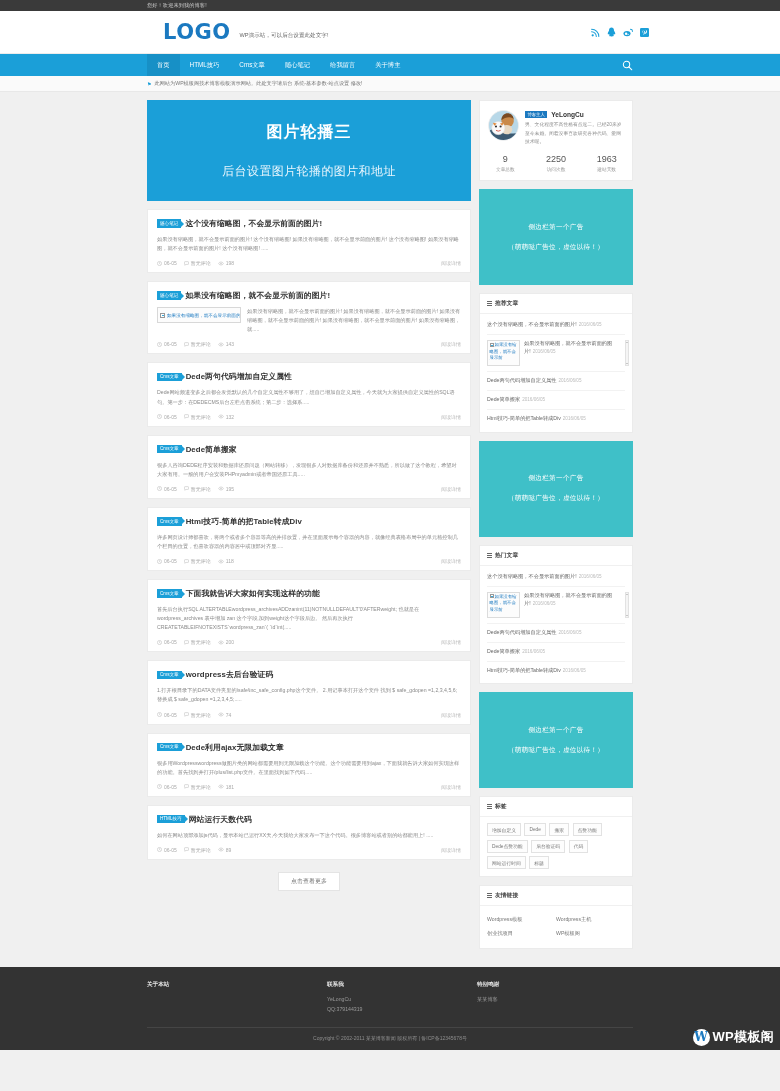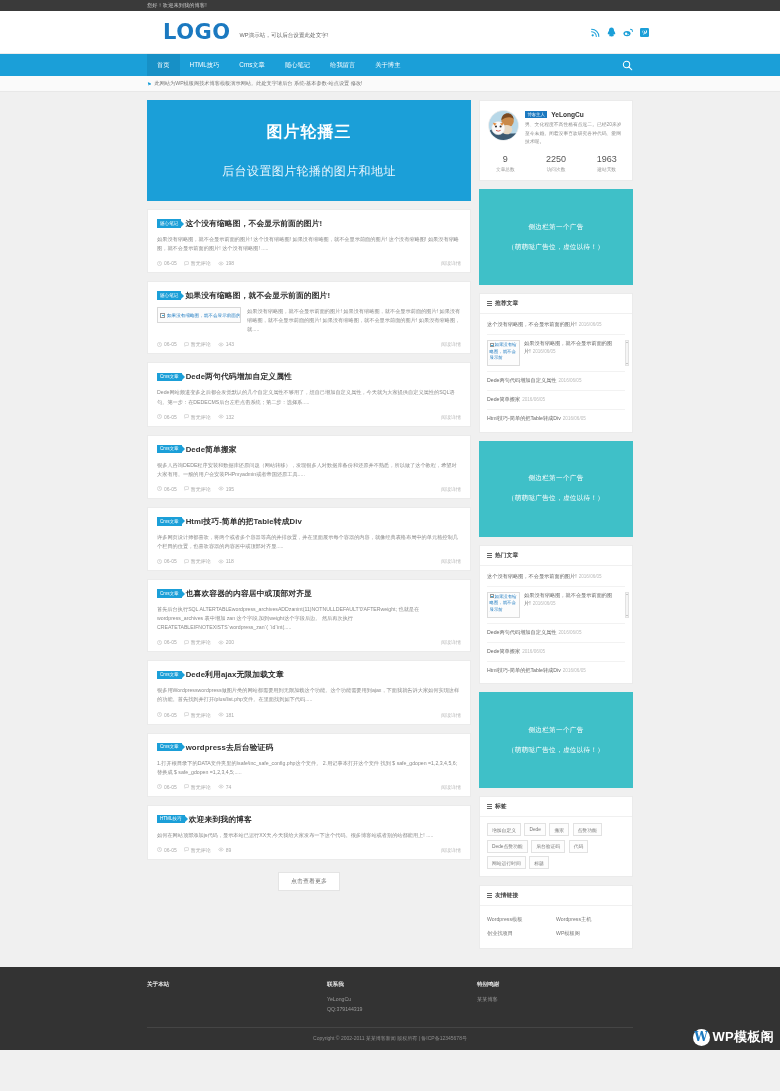--- a/index.html
+++ b/index.html
@@ -552,21 +552,21 @@
             </svg>
           <span>118</span>
         </span>
         <span class="readmore">阅读详情</span>
       </div>
     </div>
 
     <div class="card">
       <div class="card-head">
         <span class="cat">Cms文章</span>
-        <span class="card-title">也喜欢容器的内容居中或顶部对齐显</span>
+        <span class="card-title">下面我就告诉大家如何实现这样的功能</span>
       </div>
       <div class="card-body">
         <div class="excerpt">首先后台执行SQL ALTERTABLEwordpress_archivesADDzanint(11)NOTNULLDEFAULT'0'AFTERweight; 也就是在 wordpress_archives 表中增加 zan 这个字段,加到weight这个字段后边。 然后再次执行 CREATETABLEIFNOTEXISTS`wordpress_zan`( `id`int(.....</div>
       </div>
       <div class="card-meta">
         <span class="meta-i">
           <svg width="5" height="5" viewBox="0 0 12 12" fill="none" stroke="#b5b5b5" stroke-width="1.2">
               <circle cx="6" cy="6" r="5"></circle>
               <path d="M6 3v3.2l2 1.2"></path>
             </svg>
@@ -577,20 +577,53 @@
               <path d="M1 3.2a1.6 1.6 0 011.6-1.6h6.8A1.6 1.6 0 0111 3.2v3.4a1.6 1.6 0 01-1.6 1.6H4.4L2 10.4V8.2a1.6 1.6 0 01-1-1.6z"></path>
             </svg>
           <span>暂无评论</span>
         </span>
         <span class="meta-i">
           <svg width="6" height="5" viewBox="0 0 14 10" fill="none" stroke="#b5b5b5" stroke-width="1.1">
               <path d="M1 5s2.2-3.6 6-3.6S13 5 13 5s-2.2 3.6-6 3.6S1 5 1 5z"></path>
               <circle cx="7" cy="5" r="1.6"></circle>
             </svg>
           <span>200</span>
+        </span>
+        <span class="readmore">阅读详情</span>
+      </div>
+    </div>
+
+    <div class="card">
+      <div class="card-head">
+        <span class="cat">Cms文章</span>
+        <span class="card-title">wordpress去后台验证码</span>
+      </div>
+      <div class="card-body">
+        <div class="excerpt">1.打开根目录下的DATA文件夹里的\safe\inc_safe_config.php这个文件。 2.用记事本打开这个文件 找到 $ safe_gdopen =1,2,3,4,5,6; 替换成 $ safe_gdopen =1,2,3,4,5;.....</div>
+      </div>
+      <div class="card-meta">
+        <span class="meta-i">
+          <svg width="5" height="5" viewBox="0 0 12 12" fill="none" stroke="#b5b5b5" stroke-width="1.2">
+              <circle cx="6" cy="6" r="5"></circle>
+              <path d="M6 3v3.2l2 1.2"></path>
+            </svg>
+          <span>06-05</span>
+        </span>
+        <span class="meta-i">
+          <svg width="5" height="5" viewBox="0 0 12 12" fill="none" stroke="#b5b5b5" stroke-width="1.2">
+              <path d="M1 3.2a1.6 1.6 0 011.6-1.6h6.8A1.6 1.6 0 0111 3.2v3.4a1.6 1.6 0 01-1.6 1.6H4.4L2 10.4V8.2a1.6 1.6 0 01-1-1.6z"></path>
+            </svg>
+          <span>暂无评论</span>
+        </span>
+        <span class="meta-i">
+          <svg width="6" height="5" viewBox="0 0 14 10" fill="none" stroke="#b5b5b5" stroke-width="1.1">
+              <path d="M1 5s2.2-3.6 6-3.6S13 5 13 5s-2.2 3.6-6 3.6S1 5 1 5z"></path>
+              <circle cx="7" cy="5" r="1.6"></circle>
+            </svg>
+          <span>74</span>
         </span>
         <span class="readmore">阅读详情</span>
       </div>
     </div>
 
     <div class="card">
       <div class="card-head">
         <span class="cat">Cms文章</span>
         <span class="card-title">Dede利用ajax无限加载文章</span>
       </div>
@@ -617,55 +650,22 @@
               <circle cx="7" cy="5" r="1.6"></circle>
             </svg>
           <span>181</span>
         </span>
         <span class="readmore">阅读详情</span>
       </div>
     </div>
 
     <div class="card">
       <div class="card-head">
-        <span class="cat">Cms文章</span>
-        <span class="card-title">wordpress去后台验证码</span>
-      </div>
-      <div class="card-body">
-        <div class="excerpt">1.打开根目录下的DATA文件夹里的\safe\inc_safe_config.php这个文件。 2.用记事本打开这个文件 找到 $ safe_gdopen =1,2,3,4,5,6; 替换成 $ safe_gdopen =1,2,3,4,5;.....</div>
-      </div>
-      <div class="card-meta">
-        <span class="meta-i">
-          <svg width="5" height="5" viewBox="0 0 12 12" fill="none" stroke="#b5b5b5" stroke-width="1.2">
-              <circle cx="6" cy="6" r="5"></circle>
-              <path d="M6 3v3.2l2 1.2"></path>
-            </svg>
-          <span>06-05</span>
-        </span>
-        <span class="meta-i">
-          <svg width="5" height="5" viewBox="0 0 12 12" fill="none" stroke="#b5b5b5" stroke-width="1.2">
-              <path d="M1 3.2a1.6 1.6 0 011.6-1.6h6.8A1.6 1.6 0 0111 3.2v3.4a1.6 1.6 0 01-1.6 1.6H4.4L2 10.4V8.2a1.6 1.6 0 01-1-1.6z"></path>
-            </svg>
-          <span>暂无评论</span>
-        </span>
-        <span class="meta-i">
-          <svg width="6" height="5" viewBox="0 0 14 10" fill="none" stroke="#b5b5b5" stroke-width="1.1">
-              <path d="M1 5s2.2-3.6 6-3.6S13 5 13 5s-2.2 3.6-6 3.6S1 5 1 5z"></path>
-              <circle cx="7" cy="5" r="1.6"></circle>
-            </svg>
-          <span>74</span>
-        </span>
-        <span class="readmore">阅读详情</span>
-      </div>
-    </div>
-
-    <div class="card">
-      <div class="card-head">
         <span class="cat">HTML技巧</span>
-        <span class="card-title">欢迎来到我的博客</span>
+        <span class="card-title">网站运行天数代码</span>
       </div>
       <div class="card-body">
         <div class="excerpt">如何在网站顶部添加js代码，显示本站已运行XX天,今天我给大家发布一下这个代码。很多博客站或者别的站都能用上! .....</div>
       </div>
       <div class="card-meta">
         <span class="meta-i">
           <svg width="5" height="5" viewBox="0 0 12 12" fill="none" stroke="#b5b5b5" stroke-width="1.2">
               <circle cx="6" cy="6" r="5"></circle>
               <path d="M6 3v3.2l2 1.2"></path>
             </svg>

